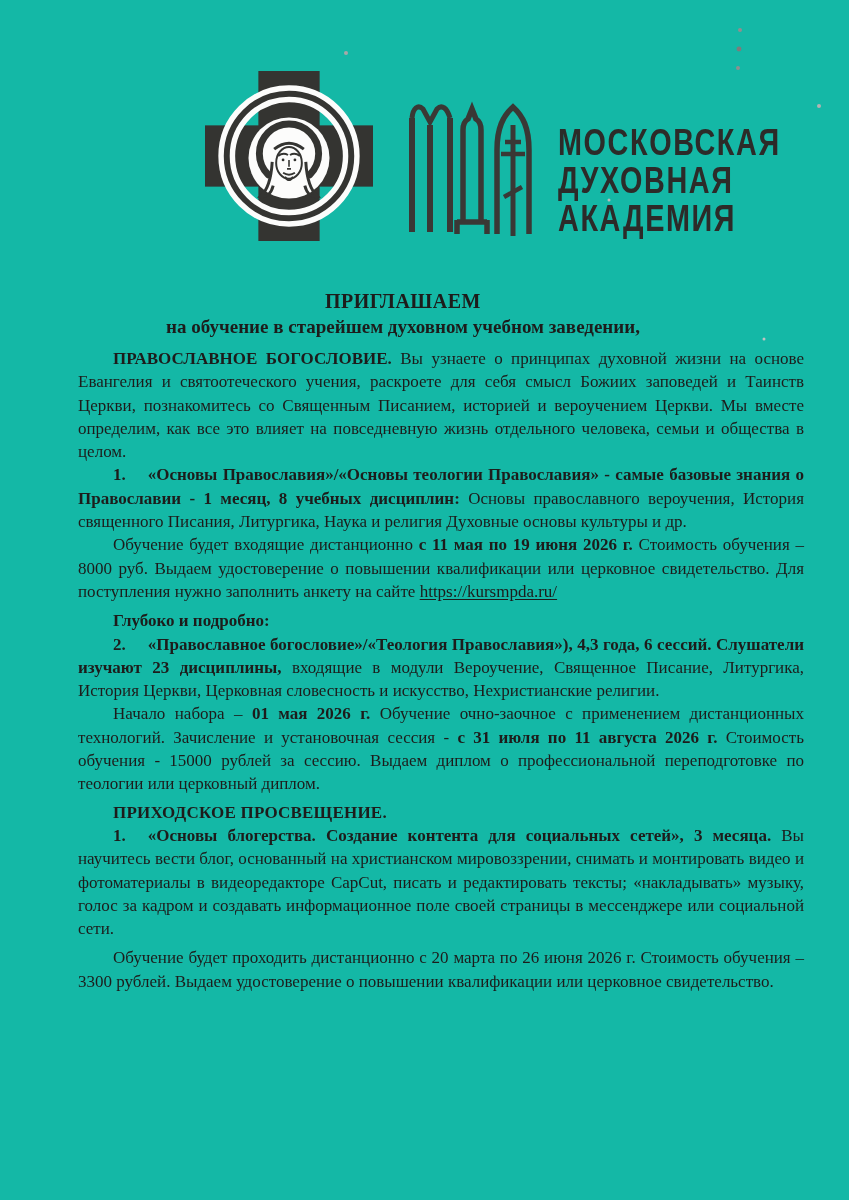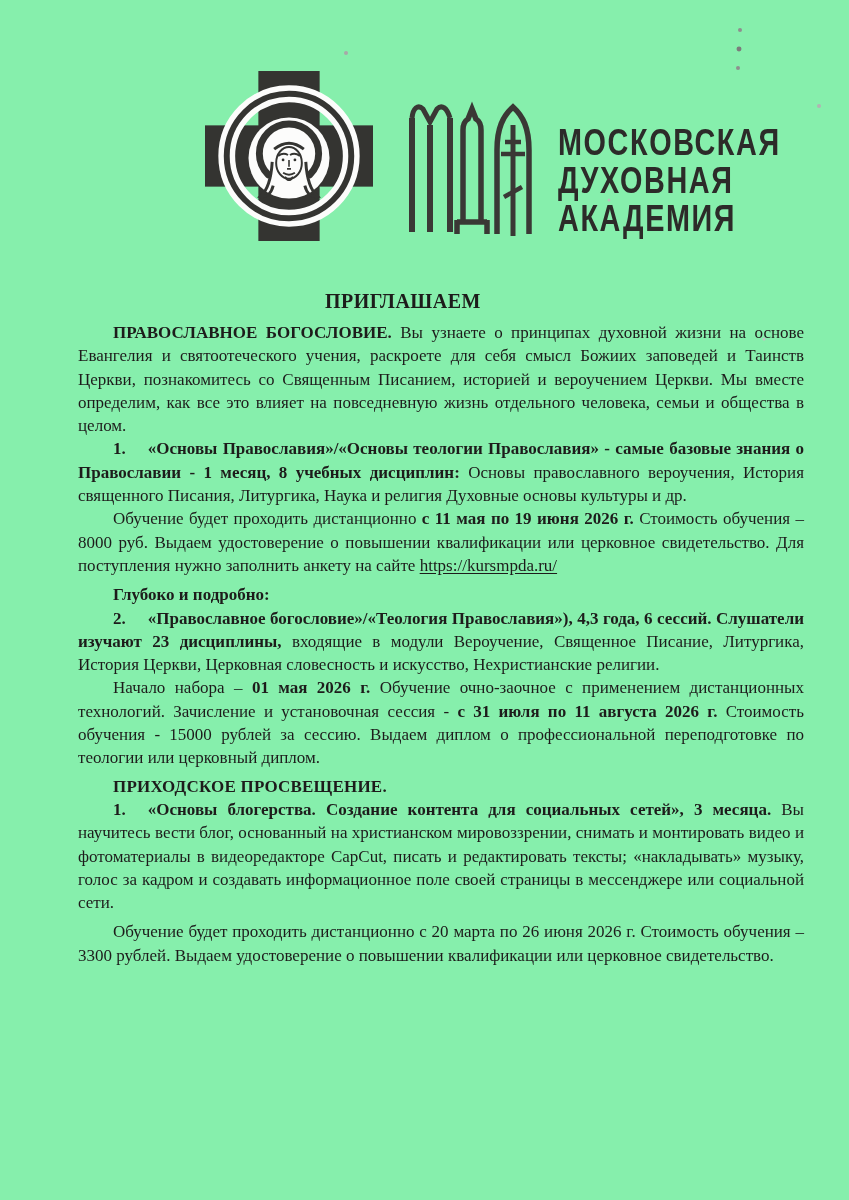--- a/index.html
+++ b/index.html
@@ -1,19 +1,19 @@
 <!DOCTYPE html>
 <html lang="ru"><head>
 <meta charset="utf-8">
 <style>
   html,body{margin:0;padding:0;background:#ffffff;}
   .page{
     position:relative;
     width:849px;height:1200px;
-    background:#86efac;
+    background:#14b8a6;
     font-family:"Liberation Serif","DejaVu Serif",serif;
     color:#1d1c1b;
     overflow:hidden;
   }
   
   .cross-logo{position:absolute;left:205px;top:70px;width:168px;height:172px;}
   .mda-logo{position:absolute;left:405px;top:92px;width:128px;height:144px;}
   .org-name{
     position:absolute;left:558px;top:124px;
     font-family:"Liberation Sans","DejaVu Sans",sans-serif;
@@ -101,29 +101,30 @@
     <div class="org-name">
       <div>МОСКОВСКАЯ</div>
       <div>ДУХОВНАЯ</div>
       <div>АКАДЕМИЯ</div>
     </div>
   </header>
 
   <div class="content">
     <div class="title-block">
       <div class="title">ПРИГЛАШАЕМ</div>
+      <div class="subtitle">на обучение в старейшем духовном учебном заведении,</div>
     </div>
 
     <main>
       <p class="bp"><span class="bold">ПРАВОСЛАВНОЕ БОГОСЛОВИЕ.</span><span> Вы узнаете о принципах духовной жизни на основе Евангелия и святоотеческого учения, раскроете для себя смысл Божиих заповедей и Таинств Церкви, познакомитесь со Священным Писанием, историей и вероучением Церкви. Мы вместе определим, как все это влияет на повседневную жизнь отдельного человека, семьи и общества в целом.</span></p>
 
 
       <p class="bp"><span class="bold">1.</span><span class="tab"></span><span class="bold">«Основы Православия»/«Основы теологии Православия» - самые базовые знания о Православии - 1 месяц, 8 учебных дисциплин:</span><span> Основы православного вероучения, История священного Писания, Литургика, Наука и религия Духовные основы культуры и др.</span></p>
 
-      <p class="bp"><span>Обучение будет проходить дистанционно </span><span class="bold">с 11 мая по 19 июня 2026 г.</span><span> Стоимость обучения – 8000 руб. Выдаем удостоверение о повышении квалификации или церковное свидетельство. Для поступления нужно заполнить анкету на сайте </span><span class="url">https://kursmpda.ru/</span></p>
+      <p class="bp"><span>Обучение будет входящие дистанционно </span><span class="bold">с 11 мая по 19 июня 2026 г.</span><span> Стоимость обучения – 8000 руб. Выдаем удостоверение о повышении квалификации или церковное свидетельство. Для поступления нужно заполнить анкету на сайте </span><span class="url">https://kursmpda.ru/</span></p>
 
       <p class="bp gap6"><span class="bold">Глубоко и подробно:</span></p>
 
       <p class="bp"><span class="bold">2.</span><span class="tab"></span><span class="bold">«Православное богословие»/«Теология Православия»), 4,3 года, 6 сессий. Слушатели изучают 23 дисциплины,</span><span> входящие в модули Вероучение, Священное Писание, Литургика, История Церкви, Церковная словесность и искусство, Нехристианские религии.</span></p>
 
       <p class="bp"><span>Начало набора – </span><span class="bold">01 мая 2026 г.</span><span> Обучение очно-заочное с применением дистанционных технологий. Зачисление и установочная сессия - </span><span class="bold">с 31 июля по 11 августа 2026 г.</span><span> Стоимость обучения - 15000 рублей за сессию. Выдаем диплом о профессиональной переподготовке по теологии или церковный диплом.</span></p>
 
       <p class="bp gap5 section-head"><span class="bold">ПРИХОДСКОЕ ПРОСВЕЩЕНИЕ.</span></p>
 
       <p class="bp"><span class="bold">1.</span><span class="tab"></span><span class="bold">«Основы блогерства. Создание контента для социальных сетей», 3 месяца.</span><span> Вы научитесь вести блог, основанный на христианском мировоззрении, снимать и монтировать видео и фотоматериалы в видеоредакторе CapCut, писать и редактировать тексты; «накладывать» музыку, голос за кадром и создавать информационное поле своей страницы в мессенджере или социальной сети.</span></p>

